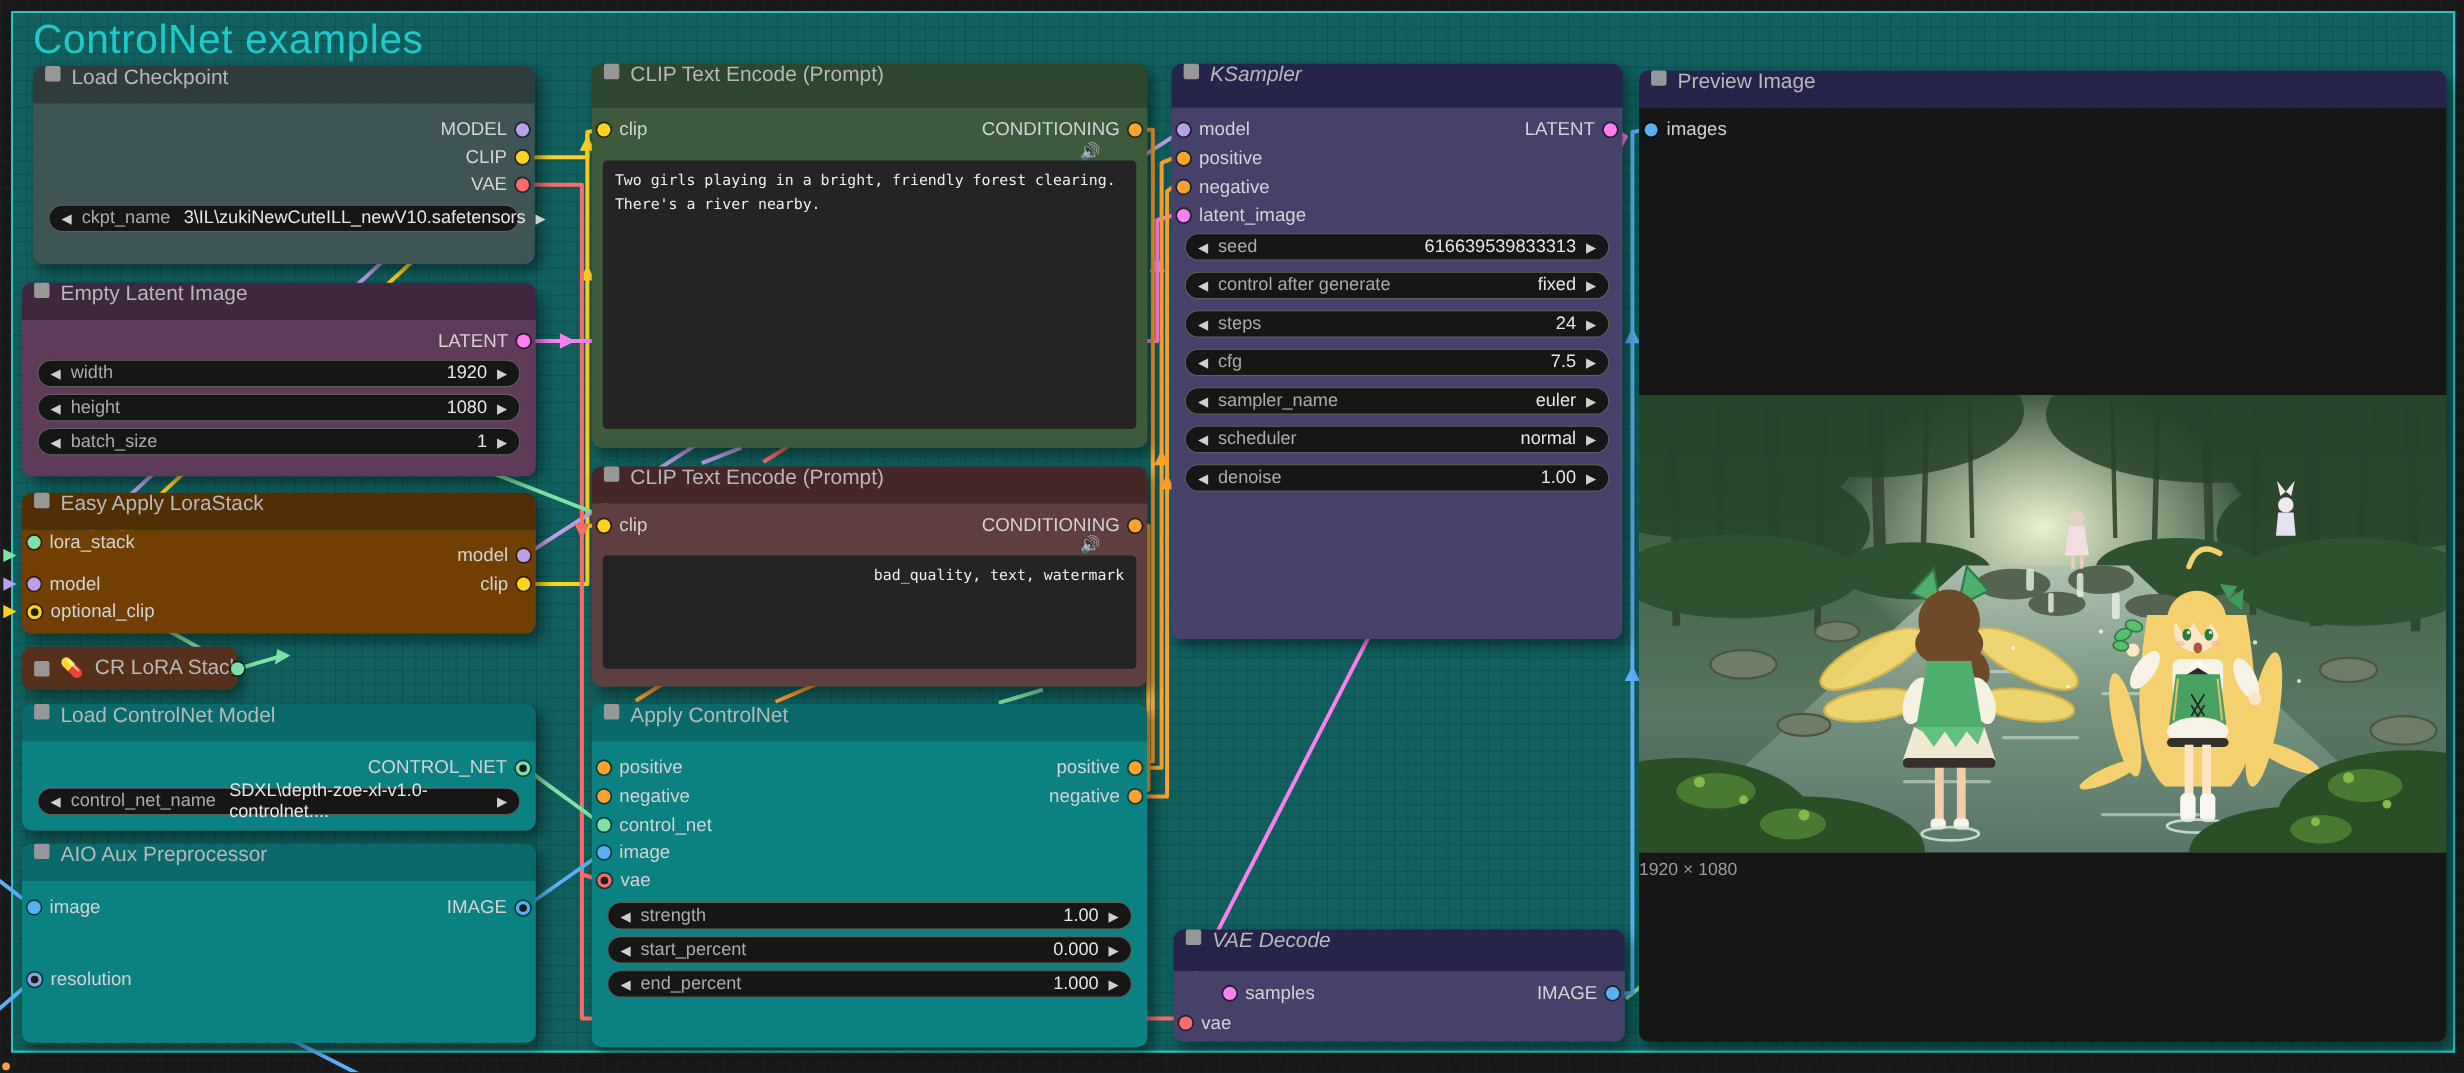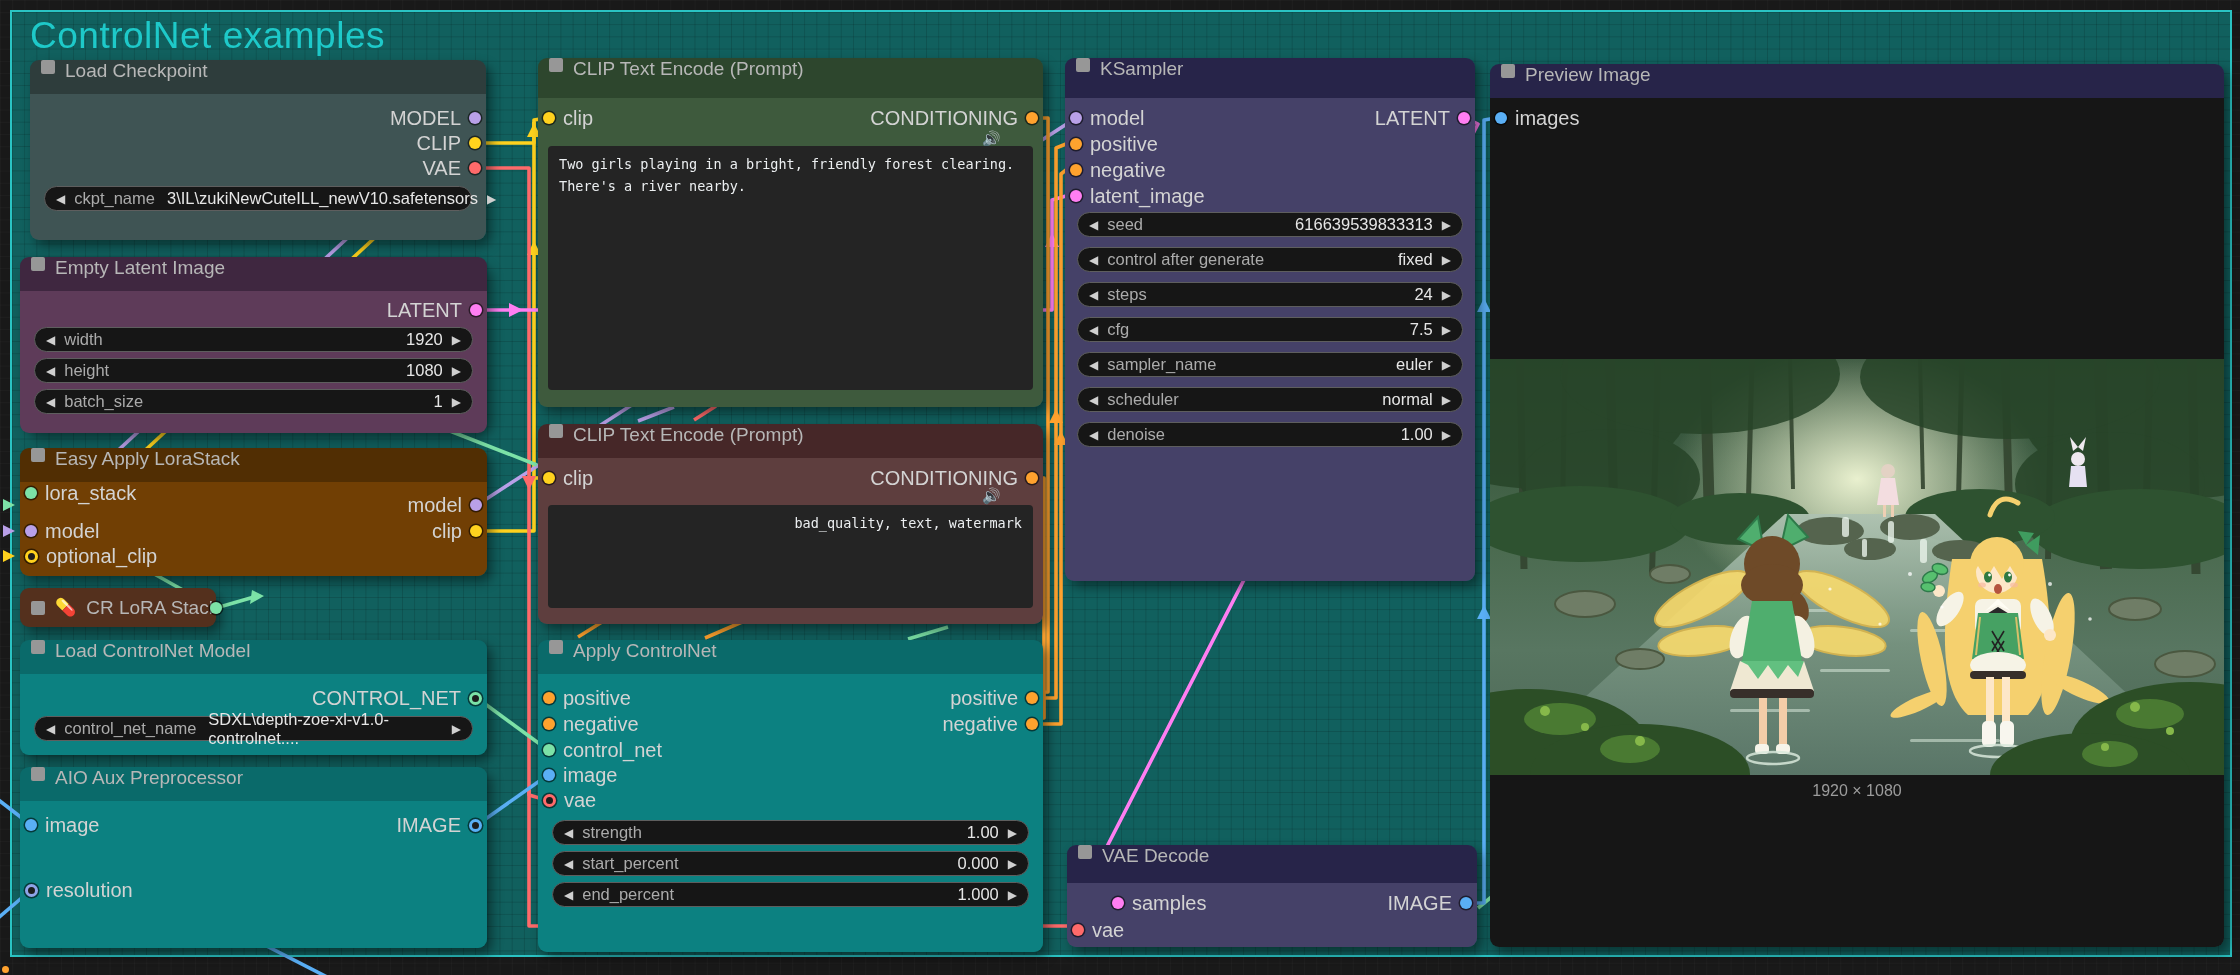--- a/index.html
+++ b/index.html
@@ -26,48 +26,48 @@
   
   .node{position:absolute;z-index:3;border-radius:9px;box-shadow:5px 6px 12px rgba(0,0,0,.45);}
   .nhead{position:absolute;left:0;right:0;top:0;height:34px;border-radius:9px 9px 0 0;display:flex;align-items:flex-start;gap:10px;padding-left:11px;box-sizing:border-box;}
   .sq{width:14px;height:14px;border-radius:2px;background:#979797;flex:none;}
   .ntitle{color:#b7b7b7;font-size:19px;white-space:nowrap;}
   .nbody{position:absolute;left:0;right:0;top:34px;bottom:0;border-radius:0 0 9px 9px;}
   .n-default .nhead{background:var(--node-default-h);} .n-default .nbody{background:var(--node-default-b);}
   .n-purple  .nhead{background:var(--node-purple-h);}  .n-purple  .nbody{background:var(--node-purple-b);}
   .n-brown   .nhead{background:var(--node-brown-h);}   .n-brown   .nbody{background:var(--node-brown-b);}
   .n-teal    .nhead{background:var(--node-teal-h);}    .n-teal    .nbody{background:var(--node-teal-b);}
-  .n-navy    .nhead{background:var(--node-navy-h);}    .n-navy    .nbody{background:var(--node-navy-b);}
+  .n-navy    .nhead{background:var(--node-navy-h);font-style:italic;}    .n-navy    .nbody{background:var(--node-navy-b);}
   .n-green   .nhead{background:var(--node-green-h);}   .n-green   .nbody{background:var(--node-green-b);}
   .n-red     .nhead{background:var(--node-red-h);}     .n-red     .nbody{background:var(--node-red-b);}
   .n-preview .nhead{background:var(--node-navy-h);}    .n-preview .nbody{background:#161616;}
   .n-collapsed{background:var(--node-cr);border-radius:9px;display:flex;align-items:center;gap:10px;padding-left:11px;box-sizing:border-box;}
   
-  .port{position:absolute;height:22px;display:flex;align-items:center;gap:8px;color:#d3d3d3;font-size:20px;white-space:nowrap;}
+  .port{position:absolute;height:22px;display:flex;align-items:center;gap:8px;color:#d3d3d3;font-size:17px;white-space:nowrap;}
   .port.in{left:5px;} .port.out{right:5px;flex-direction:row-reverse;}
   .dot{width:12px;height:12px;border-radius:50%;box-shadow:0 0 0 1.5px rgba(0,0,0,.55);flex:none;}
   .dot.solid{background:currentColor;}
   .dot.ring{width:7px;height:7px;border:3.2px solid currentColor;background:#1d1d1d;}
   .c-model{color:var(--slot-model);} .c-clip{color:var(--slot-clip);} .c-vae{color:var(--slot-vae);}
   .c-latent{color:var(--slot-latent);} .c-cond{color:var(--slot-cond);} .c-green{color:var(--slot-green);}
   .c-image{color:var(--slot-image);} .c-res{color:var(--slot-resolution);}
   .port .plabel{color:#d3d3d3;}
   
   .widget{position:absolute;left:14px;right:14px;height:25px;background:var(--widget-bg);border:1px solid #5e5e5e;
     border-radius:13px;display:flex;align-items:center;padding:0 11px;box-sizing:border-box;font-size:16.5px;}
   .widget::before{content:"◀";color:#cfcfcf;font-size:12px;margin-right:9px;}
   .widget::after{content:"▶";color:#cfcfcf;font-size:12px;margin-left:9px;}
   .wlabel{color:#ababab;margin-right:auto;}
   .wval{color:#e6e6e6;margin-left:12px;}
   
   .ta{position:absolute;left:10px;right:10px;background:var(--text-area-bg);border-radius:4px;color:#eceff1;
     font-family:"DejaVu Sans Mono",monospace;font-size:13.5px;line-height:1.6;padding:8px 11px;box-sizing:border-box;
     white-space:pre-wrap;overflow:hidden;}
   .spk{position:absolute;font-size:15px;line-height:1;filter:saturate(.6);opacity:.9;}
-  .caption{position:absolute;left:0;right:0;text-align:center;color:#9c9c9c;font-size:16px;}
+  .caption{position:absolute;left:0;right:0;color:#9c9c9c;font-size:16px;}
   .pv{position:absolute;left:0;top:261px;width:734px;height:416px;display:block;}
   .stray-dot{position:absolute;width:7px;height:7px;border-radius:50%;background:var(--slot-cond);left:2px;top:966px;z-index:4;}
 </style>
 </head>
 <body>
 
 <div id="stage">
 
   <div class="group">
     <div class="group-title">ControlNet examples</div>

